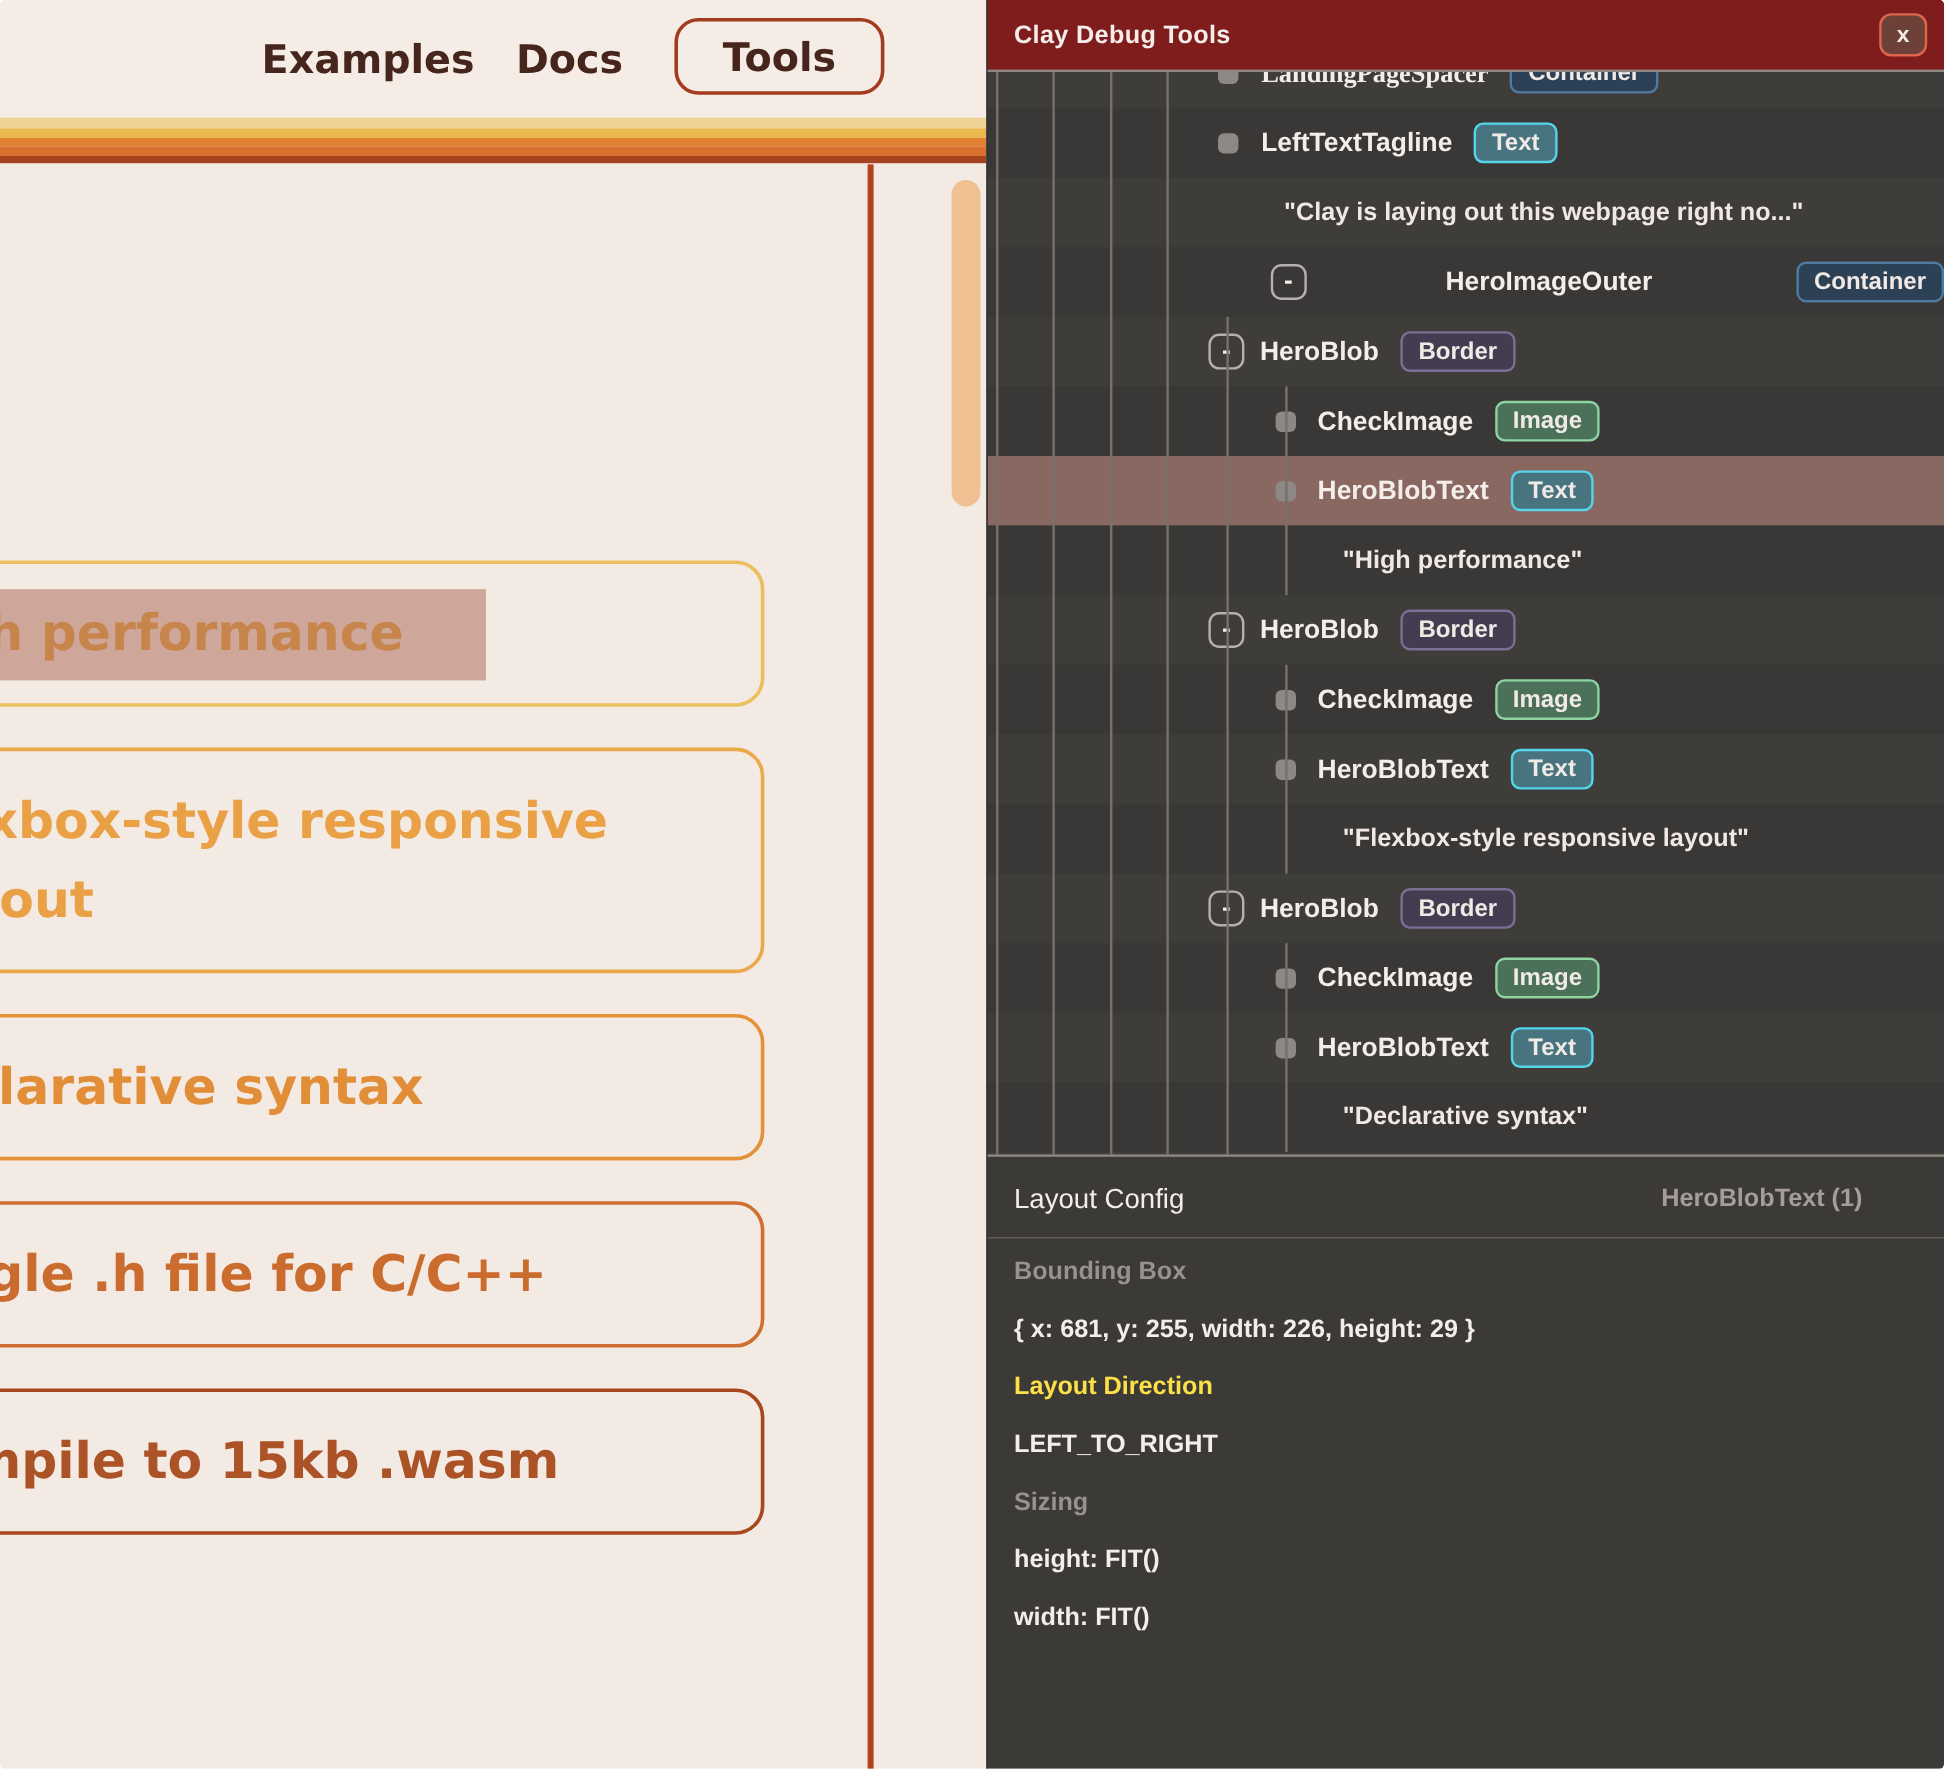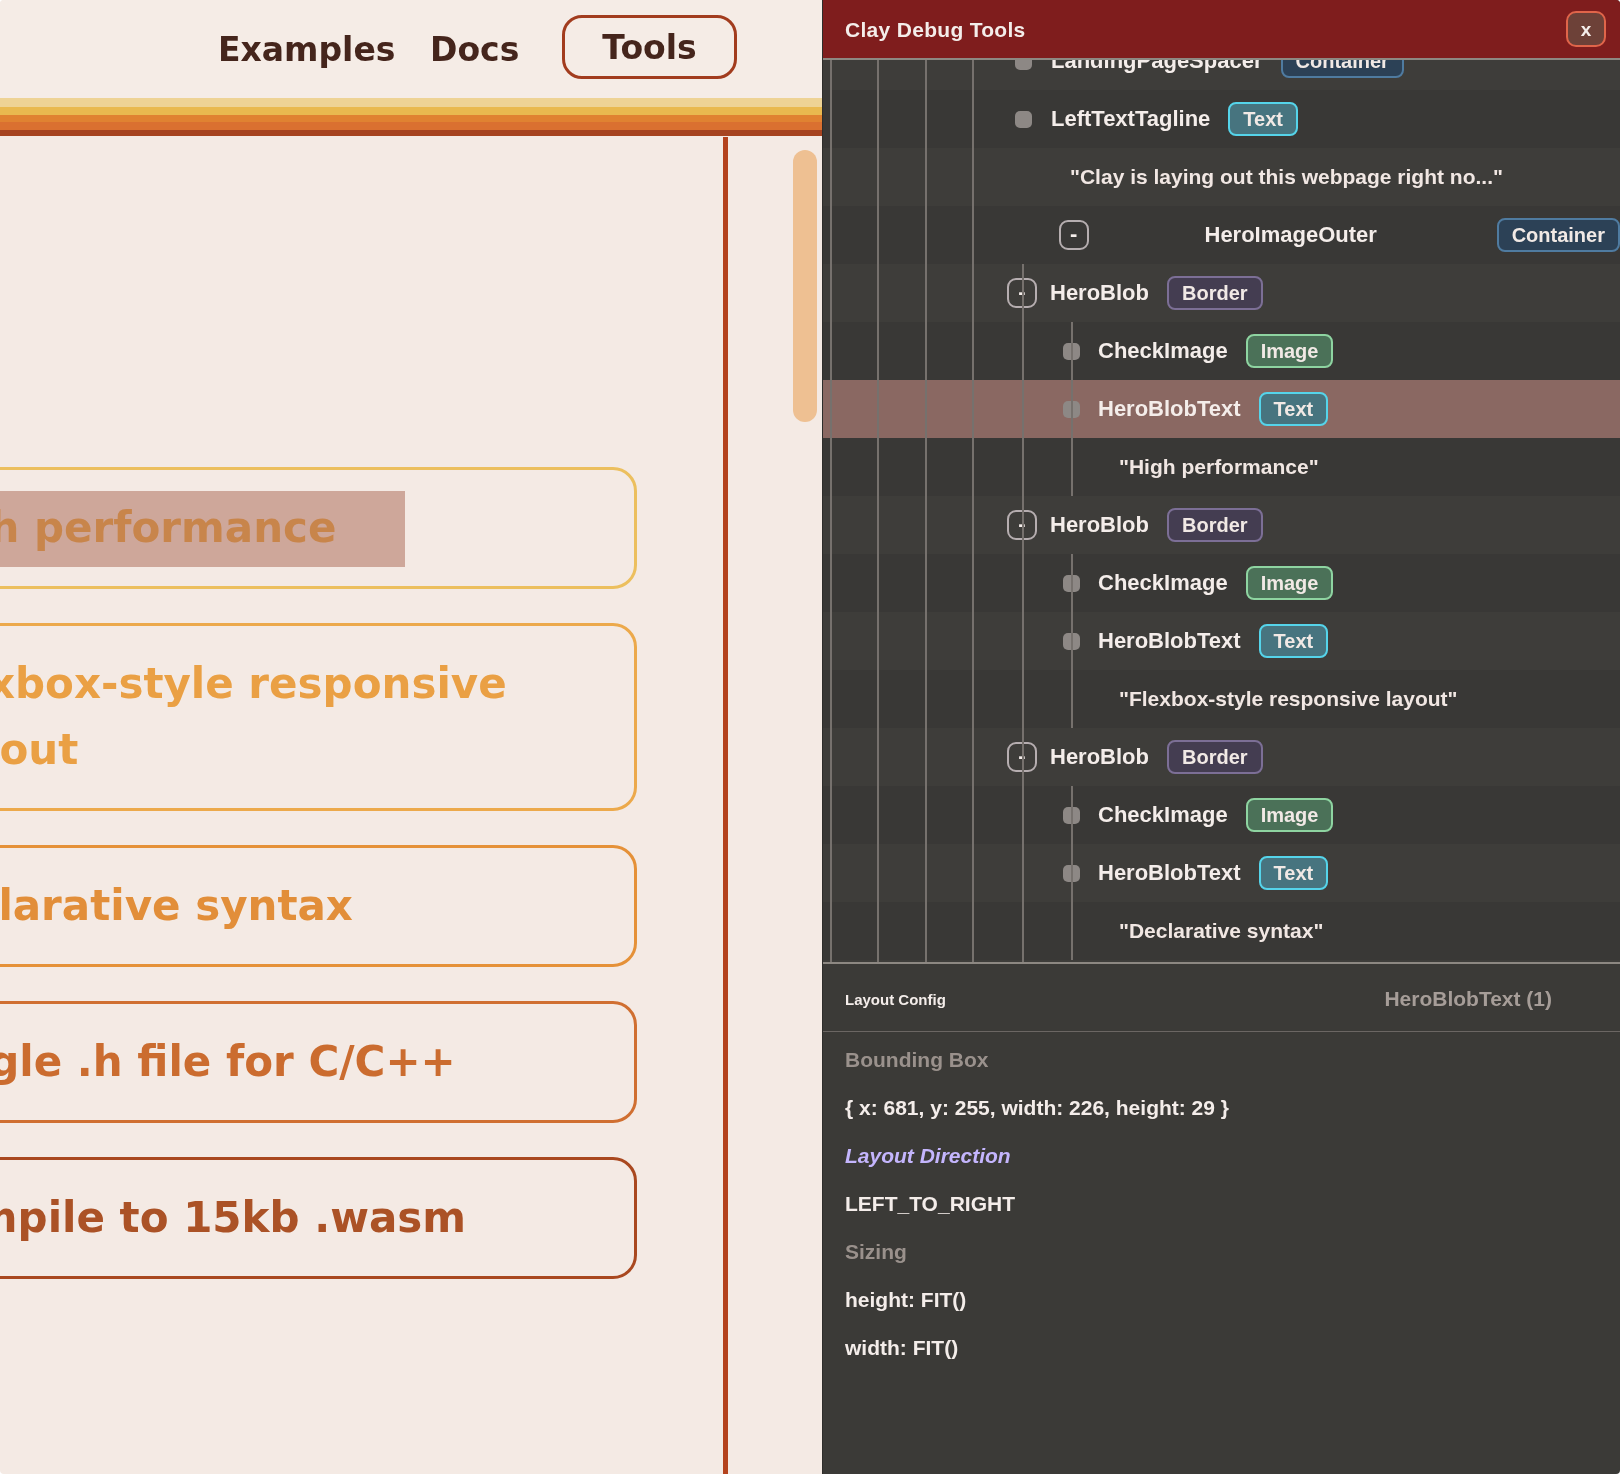--- a/index.html
+++ b/index.html
@@ -43,21 +43,21 @@
                 font-size:22px;line-height:1;color:#f4edea;font-weight:700;padding-bottom:3px;}
   .leaf-bullet{flex:0 0 auto;width:17px;height:17px;border-radius:5px;background:#8d8885;z-index:3;}
   .tree-label{font-size:22px;font-weight:700;color:#f4edea;white-space:nowrap;z-index:3;}
   .chip{height:34px;border-radius:8px;border:2px solid;display:flex;align-items:center;
         padding:0 13px;margin-left:18px;font-size:20px;font-weight:700;color:#f1e9e5;white-space:nowrap;z-index:3;}
   .quote-text{font-size:21px;font-weight:700;color:#f1e7e3;white-space:nowrap;z-index:3;}
   .guide{position:absolute;width:2px;z-index:2;}
   .cfg-header{position:absolute;left:0;top:962px;width:100%;height:70px;border-top:2px solid #8d8882;
               border-bottom:1px solid #6b6663;background:#3b3a37;z-index:5;}
   .cfg-title{position:absolute;left:22px;top:0;height:70px;display:flex;align-items:center;
-             font-size:15px;font-weight:700;}
+             font-size:23px;font-weight:400;}
   .cfg-selected{position:absolute;right:68px;top:0;height:70px;display:flex;align-items:center;
                 font-size:21px;font-weight:700;}
   .cfg-body{position:absolute;left:22px;top:1036px;width:740px;}
   .cfg-line{height:48px;display:flex;align-items:center;font-size:21px;font-weight:700;white-space:nowrap;}
 </style>
 </head>
 <body>
 
 <div class="screen">
 
@@ -101,21 +101,21 @@
         <div class="sel-highlight" style="left: 0px; top: 491px; width: 405px; height: 76px; background: rgba(166, 94, 74, 0.48);"></div>
       </div>
   </div>
 
   <div class="panel" style="background: rgb(59, 58, 55);">
 
     <div class="tree-viewport" id="tree">
         <div class="tree-row" style="top: -28px; background: rgb(62, 61, 58);">
           <div class="spacer" style="width: 192px;"></div>
           <div class="leaf-bullet"></div>
-          <span class="tree-label" style="margin-left: 19px;">LandingPageSpacer</span>
+          <span class="tree-label" style="margin-left: 19px; font-family: Liberation Serif, serif;">LandingPageSpacer</span>
           <span class="chip" style="background: rgb(44, 65, 86); border-color: rgb(79, 123, 160);">Container</span>
         </div>
         <div class="tree-row" style="top: 30px; background: rgb(57, 56, 54);">
           <div class="spacer" style="width: 192px;"></div>
           <div class="leaf-bullet"></div>
           <span class="tree-label" style="margin-left: 19px;">LeftTextTagline</span>
           <span class="chip" style="background: rgb(71, 116, 127); border-color: rgb(85, 212, 234);">Text</span>
         </div>
         <div class="tree-row" style="top: 88px; background: rgb(62, 61, 58);">
           <div class="spacer" style="width: 247px;"></div>
@@ -217,20 +217,20 @@
     </div>
 
     <div class="cfg-header">
       <span class="cfg-title">Layout Config</span>
       <span class="cfg-selected" style="color: rgb(166, 157, 152);">HeroBlobText (1)</span>
     </div>
 
     <div class="cfg-body" id="cfgBody">
         <div class="cfg-line" style="color: rgb(154, 145, 140);">Bounding Box</div>
         <div class="cfg-line" style="color: rgb(244, 237, 234);">{ x: 681, y: 255, width: 226, height: 29 }</div>
-        <div class="cfg-line" style="color: #c4b5fd; font-style: italic;">Layout Direction</div>
+        <div class="cfg-line" style="color: #fde047;">Layout Direction</div>
         <div class="cfg-line" style="color: rgb(244, 237, 234);">LEFT_TO_RIGHT</div>
         <div class="cfg-line" style="color: rgb(154, 145, 140);">Sizing</div>
         <div class="cfg-line" style="color: rgb(244, 237, 234);">height: FIT()</div>
         <div class="cfg-line" style="color: rgb(244, 237, 234);">width: FIT()</div>
       </div>
   </div>
 </div>
 
 </body></html>

